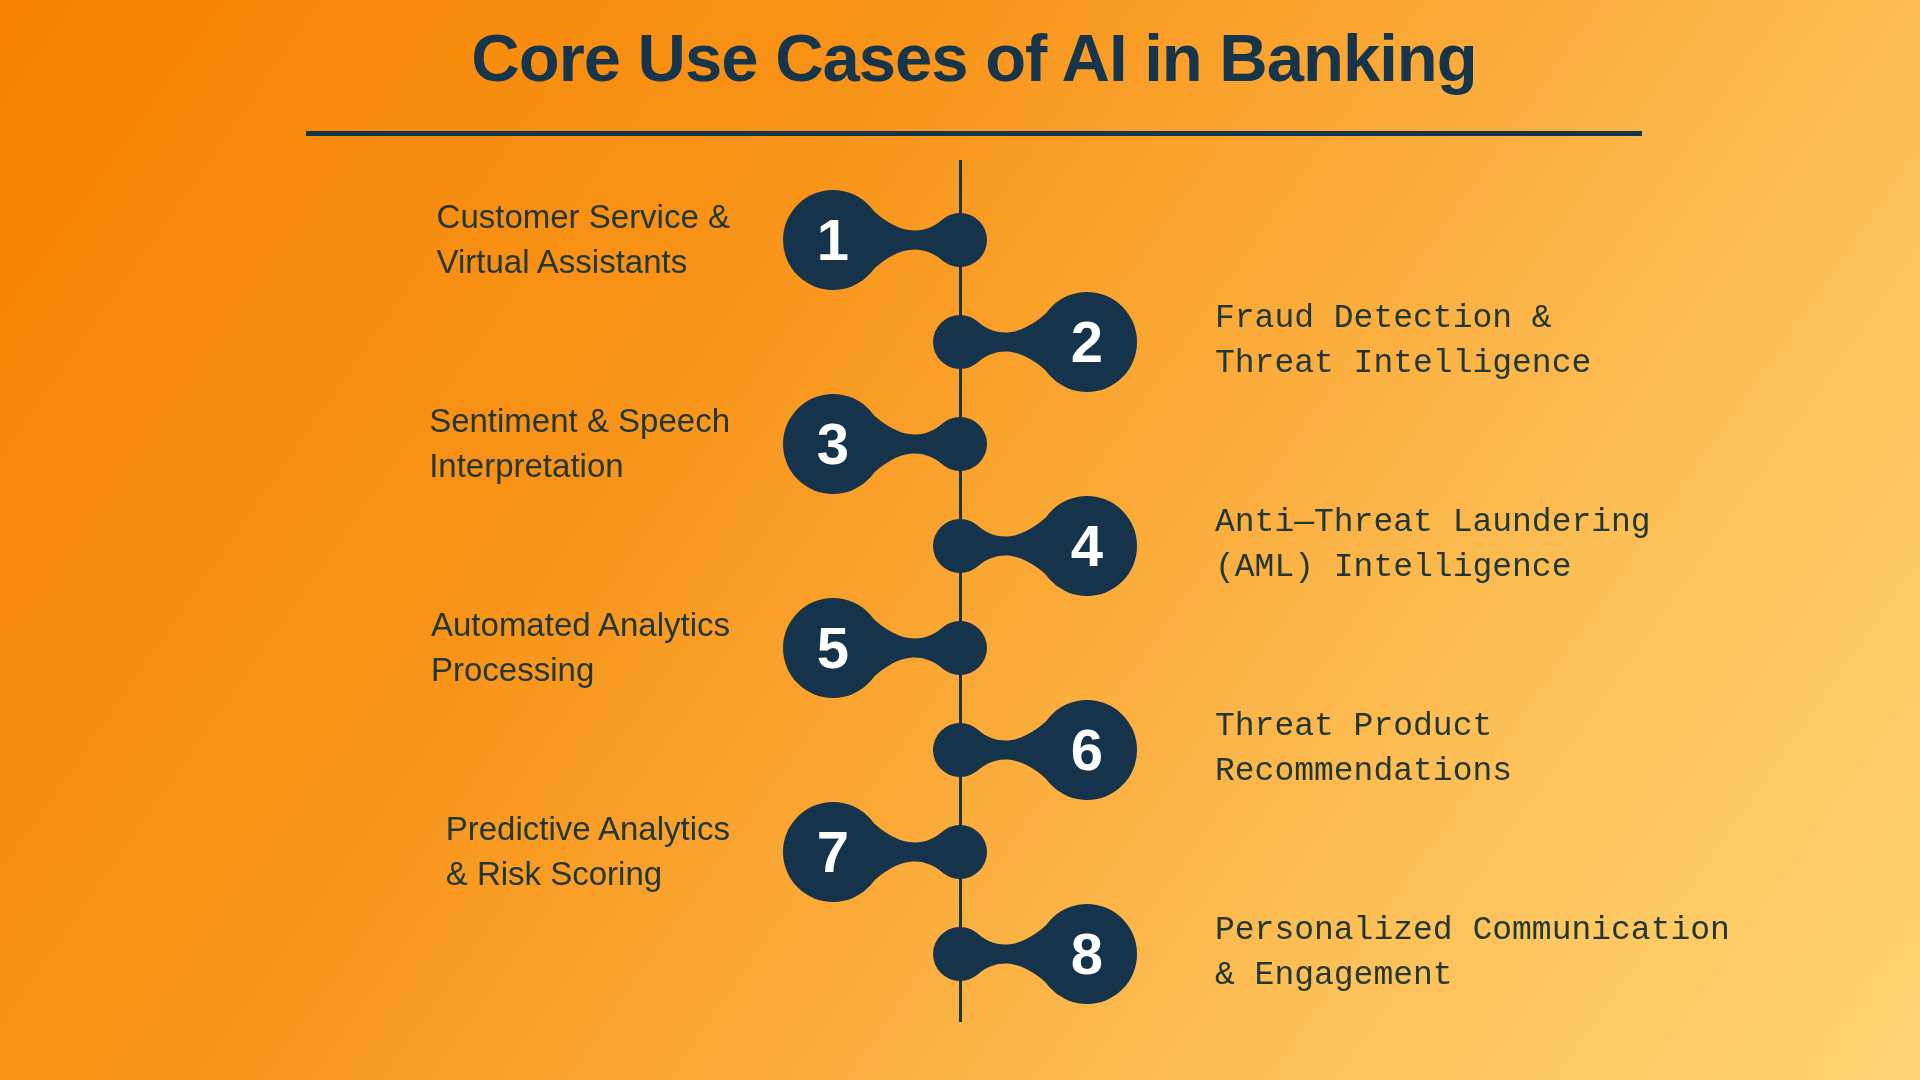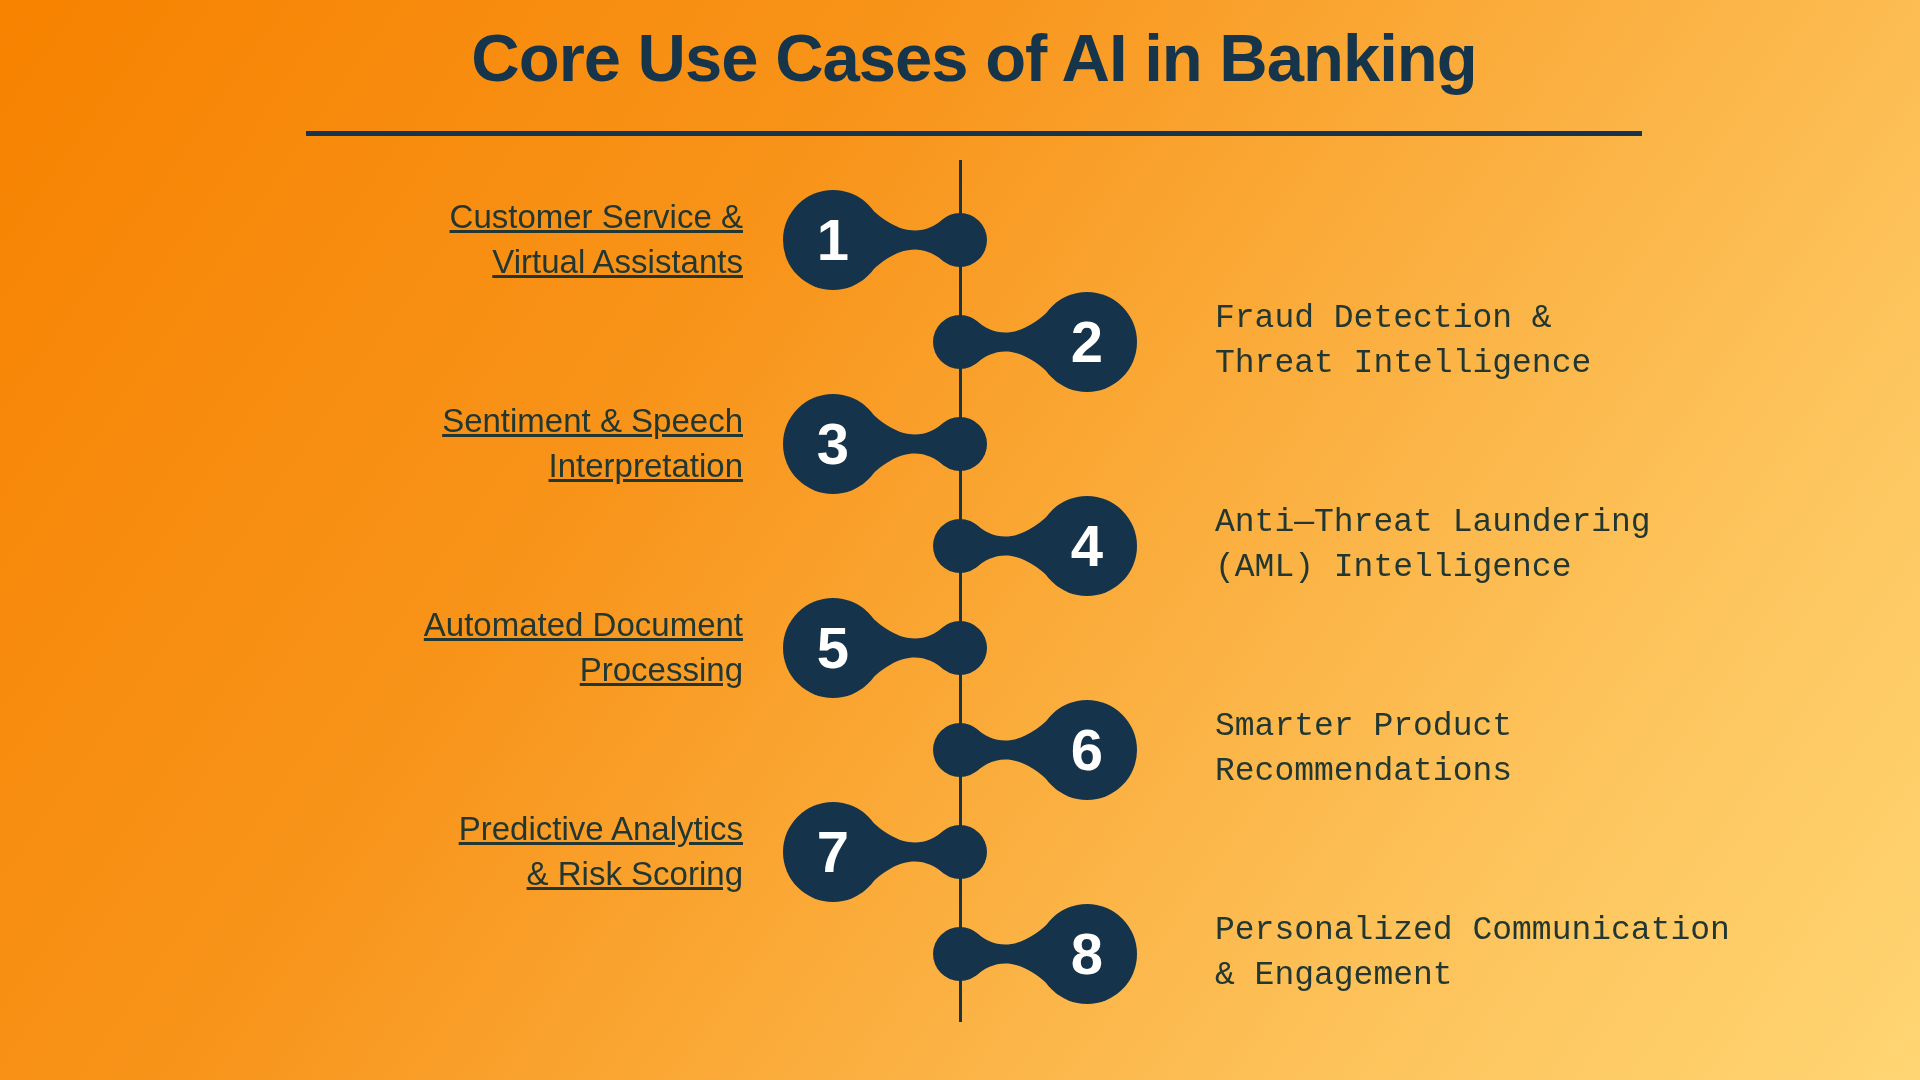--- a/index.html
+++ b/index.html
@@ -30,21 +30,21 @@
     position:absolute;top:5px;width:100px;height:100px;
     line-height:100px;text-align:center;
     font-size:58px;font-weight:bold;color:#ffffff;
   }
   .row-left  .num{left:5px;}
   .row-right .num{left:110px;}
   .label{
     position:absolute;height:110px;display:flex;align-items:center;
     font-size:33px;line-height:1.36;color:#223731;white-space:pre-line;
   }
-  .label-left{left:180px;width:563px;justify-content:flex-end;text-align:right;text-decoration:underline;}
+  .label-left{left:167px;width:563px;justify-content:flex-end;}
   .label-right{left:1215px;width:620px;justify-content:flex-start;text-align:left;font-family:Liberation Mono, monospace;}
   
   .row-left  .connector{left:778px;}
   .row-right .connector{left:927px;}
   
   .r1 .connector,.r1 .label{top:185px;}
   .r2 .connector,.r2 .label{top:287px;}
   .r3 .connector,.r3 .label{top:389px;}
   .r4 .connector,.r4 .label{top:491px;}
   .r5 .connector,.r5 .label{top:593px;}
@@ -107,42 +107,42 @@
         <circle cx="182" cy="55" r="27" fill="#15334a"></circle>
         <path d="M 83.7,14 C 118,52 145,52 166.5,32.9 L 166.5,77.1 C 145,58 118,58 83.7,96 Z" fill="#15334a"></path>
       </svg>
       <span class="num">4</span>
     </div>
     <div class="label label-right">Anti—Threat Laundering
 (AML) Intelligence</div>
   </div>
 
   <div class="row row-left r5">
-    <div class="label label-left">Automated Document
+    <div class="label label-left">Automated Analytics
 Processing</div>
     <div class="connector">
       <svg width="215" height="110" viewBox="0 0 215 110">
         <circle cx="55" cy="55" r="50" fill="#15334a"></circle>
         <circle cx="182" cy="55" r="27" fill="#15334a"></circle>
         <path d="M 83.7,14 C 118,52 145,52 166.5,32.9 L 166.5,77.1 C 145,58 118,58 83.7,96 Z" fill="#15334a"></path>
       </svg>
       <span class="num">5</span>
     </div>
   </div>
 
   <div class="row row-right r6">
     <div class="connector">
       <svg width="215" height="110" viewBox="0 0 215 110">
         <circle cx="55" cy="55" r="50" fill="#15334a"></circle>
         <circle cx="182" cy="55" r="27" fill="#15334a"></circle>
         <path d="M 83.7,14 C 118,52 145,52 166.5,32.9 L 166.5,77.1 C 145,58 118,58 83.7,96 Z" fill="#15334a"></path>
       </svg>
       <span class="num">6</span>
     </div>
-    <div class="label label-right">Smarter Product
+    <div class="label label-right">Threat Product
 Recommendations</div>
   </div>
 
   <div class="row row-left r7">
     <div class="label label-left">Predictive Analytics
 &amp; Risk Scoring</div>
     <div class="connector">
       <svg width="215" height="110" viewBox="0 0 215 110">
         <circle cx="55" cy="55" r="50" fill="#15334a"></circle>
         <circle cx="182" cy="55" r="27" fill="#15334a"></circle>

